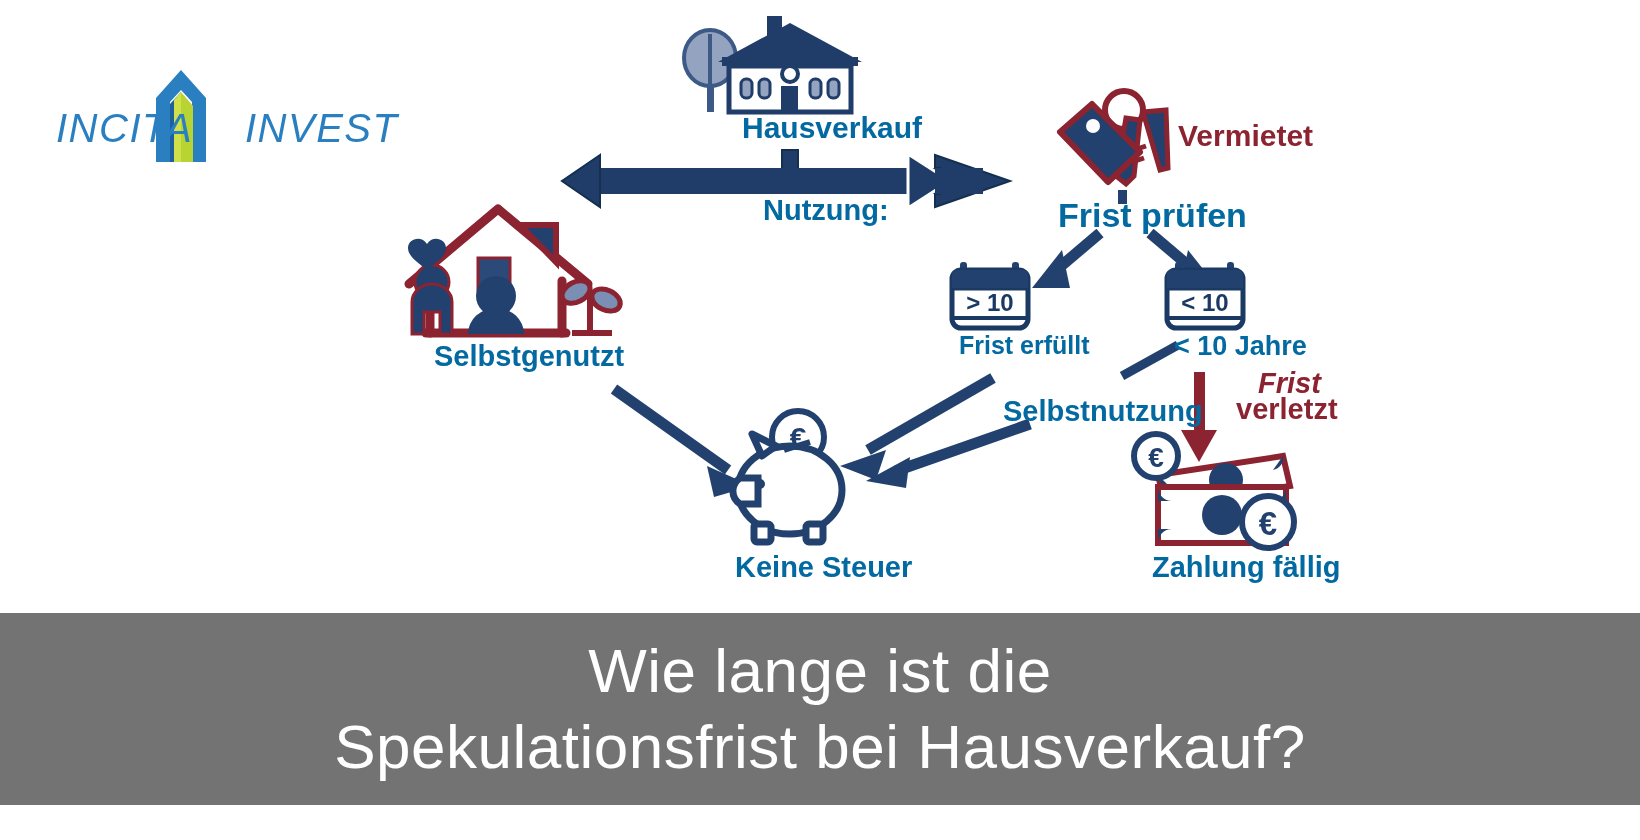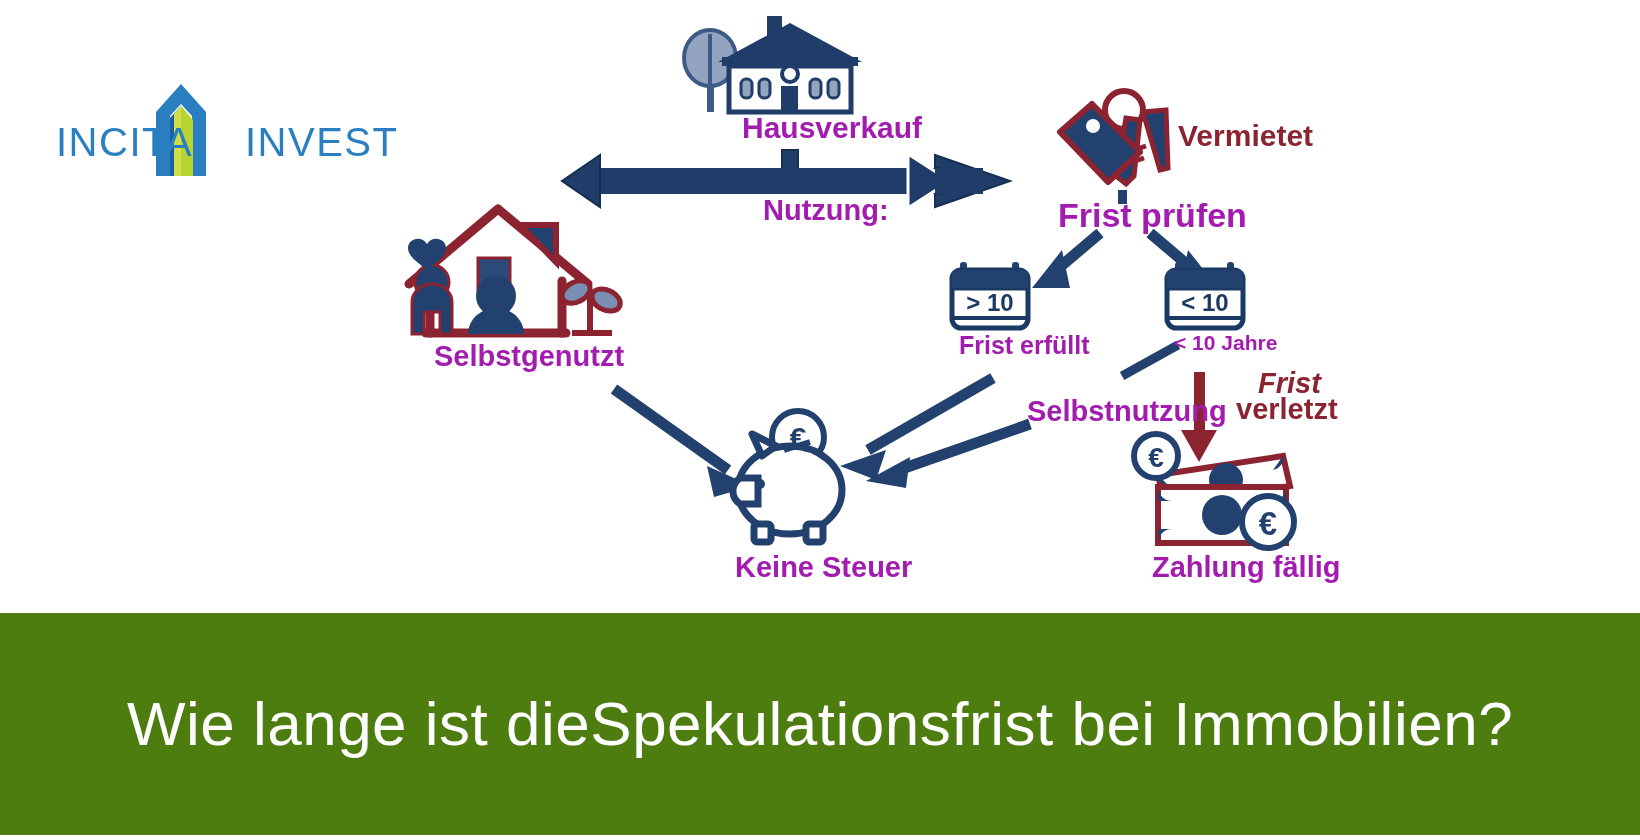--- a/index.html
+++ b/index.html
@@ -13,23 +13,24 @@
     height: 840px;
     background: #ffffff;
     overflow: hidden;
     font-family: "Liberation Sans", sans-serif;
   }
 
   
   #logo {
     position: absolute;
     left: 52px;
-    top: 76px;
+    top: 62px;
     width: 300px;
     height: 110px;
+    font-style: italic;
   }
   #logo-text-left, #logo-text-right {
     position: absolute;
     top: 44px;
     font-family: "Liberation Sans", sans-serif;
     font-size: 40px;
     font-weight: 400;
     letter-spacing: 1.5px;
     color: #2a7fc1;
     white-space: nowrap;
@@ -43,38 +44,38 @@
     left: 0;
     top: 0;
     width: 1640px;
     height: 613px;
   }
 
   .ig-label {
     position: absolute;
     font-family: "Liberation Sans", sans-serif;
     font-weight: 700;
-    color: #a21caf;
+    color: #0369a1;
     white-space: nowrap;
     line-height: 1.05;
   }
   .ig-label.red {
     color: #8b2331;
   }
 
   
   #banner {
     position: absolute;
     left: 0;
     top: 613px;
     width: 1640px;
-    height: 222px;
-    background: #4d7c0f;
+    height: 192px;
+    background: #737373;
     display: flex;
-    flex-direction: row;
+    flex-direction: column;
     align-items: center;
     justify-content: center;
   }
   .banner-line {
     color: #ffffff;
     font-family: "Liberation Sans", sans-serif;
     font-weight: 400;
     font-size: 62px;
     letter-spacing: 0.5px;
     line-height: 1.22;
@@ -296,30 +297,30 @@
     <div class="ig-label" style="left:763px; top:195px; font-size:29px;">Nutzung:</div>
 
     <div class="ig-label red" style="left:1178px; top:120px; font-size:30px;">Vermietet</div>
 
     <div class="ig-label" style="left:1058px; top:198px; font-size:34px;">Frist prüfen</div>
 
     <div class="ig-label" style="left:434px; top:341px; font-size:29px;">Selbstgenutzt</div>
 
     <div class="ig-label" style="left:959px; top:332px; font-size:25px;">Frist erfüllt</div>
 
-    <div class="ig-label" style="left:1174px; top:332px; font-size:21px;">&lt; 10 Jahre</div>
-
-    <div class="ig-label" style="left:1003px; top:396px; font-size:29px;margin-left:24px;">Selbstnutzung</div>
+    <div class="ig-label" style="left:1174px; top:332px; font-size:27px;">&lt; 10 Jahre</div>
+
+    <div class="ig-label" style="left:1003px; top:396px; font-size:29px;">Selbstnutzung</div>
 
     <div class="ig-label red" style="left:1258px; top:368px; font-size:29px; text-align:center;font-style:italic;">Frist</div>
     <div class="ig-label red" style="left:1236px; top:394px; font-size:29px; text-align:center;">verletzt</div>
 
     <div class="ig-label" style="left:735px; top:552px; font-size:29px;">Keine Steuer</div>
 
     <div class="ig-label" style="left:1152px; top:552px; font-size:29px;">Zahlung fällig</div>
   </div>
 
   <div id="banner">
     <div class="banner-line">Wie lange ist die</div>
-    <div class="banner-line">Spekulationsfrist bei Immobilien?</div>
+    <div class="banner-line">Spekulationsfrist bei Hausverkauf?</div>
   </div>
 
 </div>
 
 </body></html>

